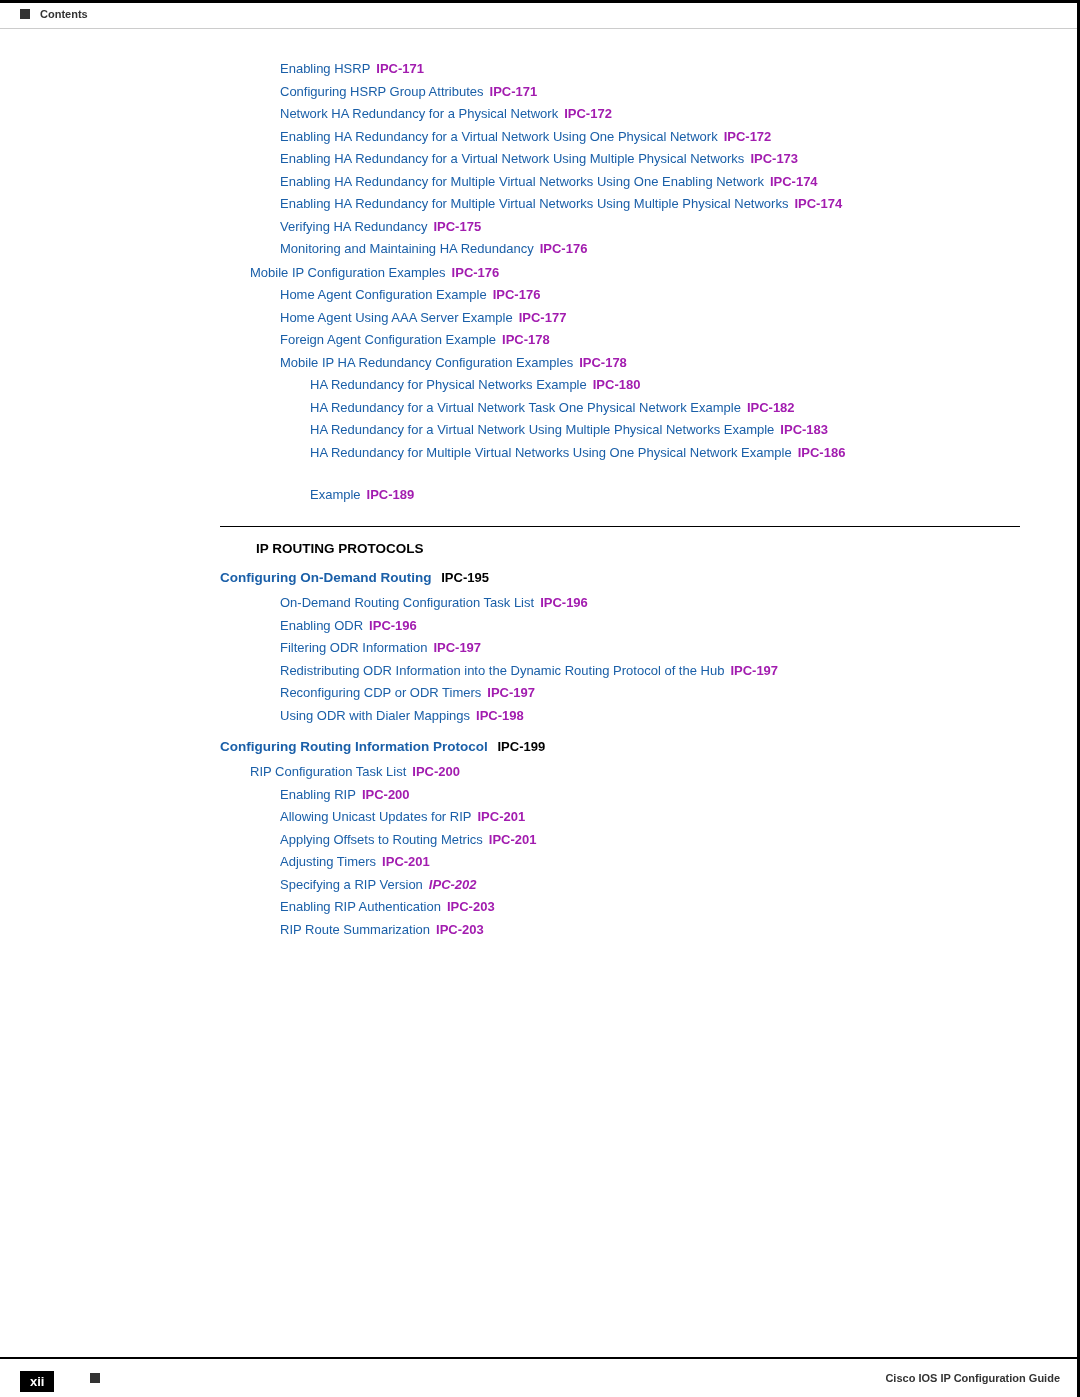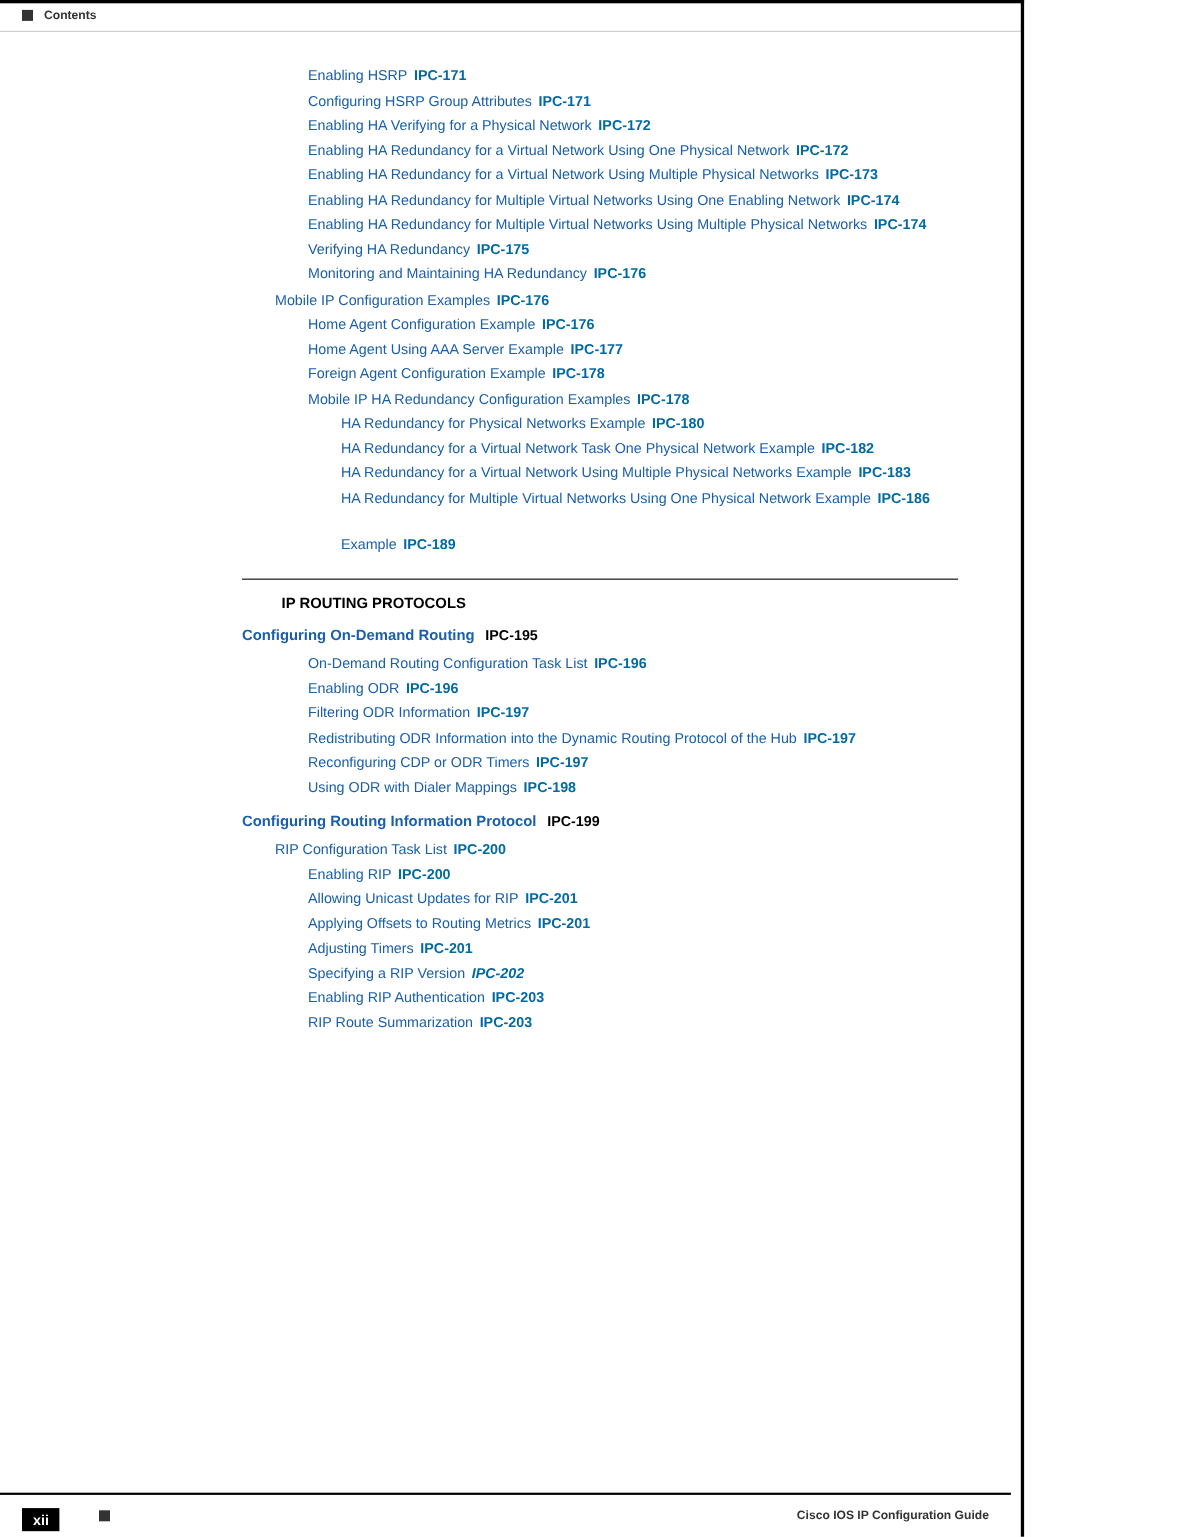--- a/index.html
+++ b/index.html
@@ -7,21 +7,21 @@
       font-family: Arial, Helvetica, sans-serif;
       font-size: 13px;
       background: #fff;
       color: #000;
       width: 1080px;
       min-height: 1397px;
       position: relative;
     }
 
     .page-wrapper {
-      width: 931px;
+      width: 1080px;
       min-height: 1397px;
       background: #fff;
       position: relative;
       padding: 0;
     }
 
     
     .top-border {
       width: 100%;
       height: 3px;
@@ -75,21 +75,21 @@
 
     .toc-link {
       color: #1a5fa8;
       text-decoration: none;
       font-size: 13px;
     }
 
     .page-num {
       font-weight: bold;
       font-size: 13px;
-      color: #0369a1;
+      color: #a21caf;
       margin-left: 6px;
       white-space: nowrap;
     }
 
     
     .indent-0 { padding-left: 0px; }
     .indent-1 { padding-left: 30px; }
     .indent-2 { padding-left: 60px; }
     .indent-3 { padding-left: 90px; }
 
@@ -118,21 +118,21 @@
 
     .subsection-heading .page-num {
       color: #000;
     }
 
     
     .footer {
       position: absolute;
       bottom: 0;
       left: 0;
-      right: 12px;
+      right: 0;
       height: 40px;
       display: flex;
       align-items: center;
       padding: 0 20px;
       border-top: 2px solid #000;
     }
 
     .footer-square {
       width: 10px;
       height: 10px;
@@ -179,21 +179,21 @@
         <a class="toc-link">Enabling HSRP</a>
         <span class="page-num">IPC-171</span>
       </div>
 
       <div class="toc-entry">
         <a class="toc-link">Configuring HSRP Group Attributes</a>
         <span class="page-num">IPC-171</span>
       </div>
 
       <div class="toc-entry">
-        <a class="toc-link">Enabling HA Verifying for a Physical Network</a>
+        <a class="toc-link">Network HA Redundancy for a Physical Network</a>
         <span class="page-num">IPC-172</span>
       </div>
 
       <div class="toc-entry">
         <a class="toc-link">Enabling HA Redundancy for a Virtual Network Using One Physical Network</a>
         <span class="page-num">IPC-172</span>
       </div>
 
       <div class="toc-entry">
         <a class="toc-link">Enabling HA Redundancy for a Virtual Network Using Multiple Physical Networks</a>

